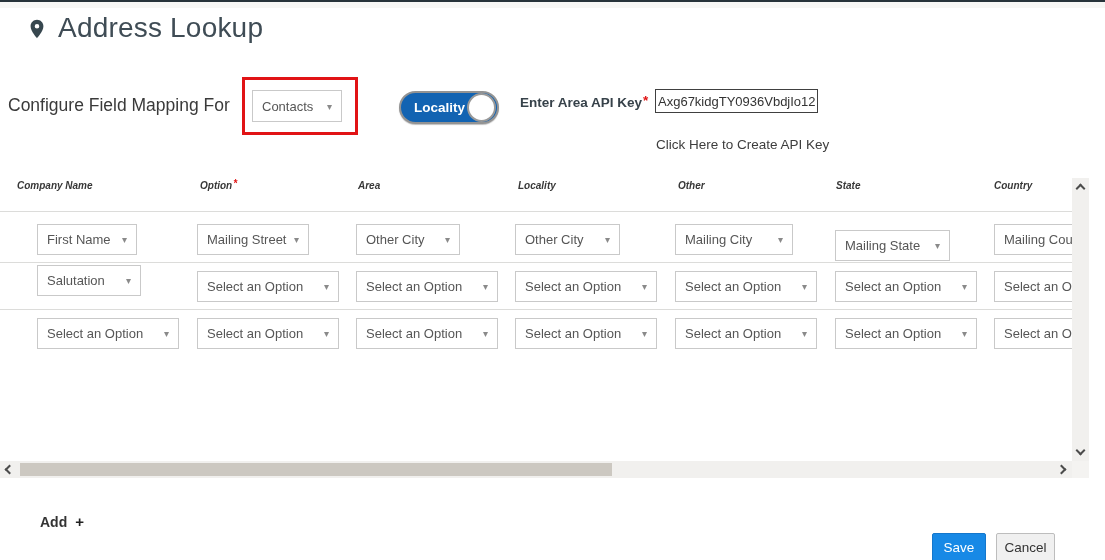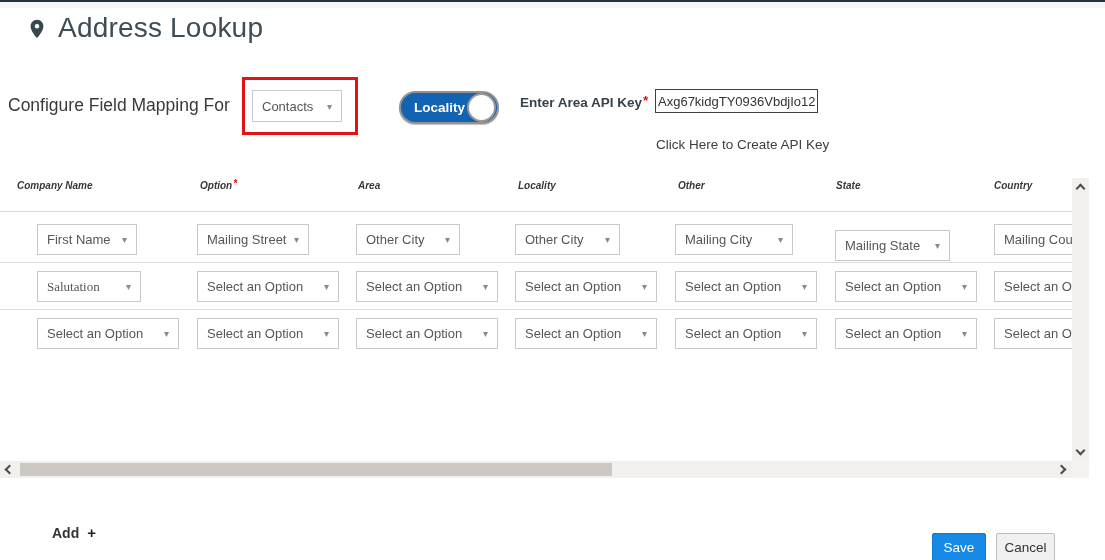--- a/index.html
+++ b/index.html
@@ -66,21 +66,21 @@
   .hscroll { left:0; top:461px; width:1072px; height:17px; background:#f1f0ee; }
   .scroll-corner { left:1072px; top:461px; width:17px; height:17px; background:#f4f3f1; }
   .hthumb { position:absolute; left:20px; top:2px; width:592px; height:13px; background:#ccc8c1; cursor:pointer; }
   .chev { position:absolute; width:7px; height:7px; border-style:solid; border-color:#4c4c4c; border-width:0 0 2px 2px; cursor:pointer; }
   .chev-left  { left:6px; top:5px; transform:rotate(45deg); }
   .chev-right { right:7px; top:5px; transform:rotate(225deg); }
   .chev-up    { left:5px; top:7px; transform:rotate(135deg); }
   .chev-down  { left:5px; bottom:7px; transform:rotate(-45deg); }
 
   
-  .add-btn { left:40px; top:524px; font-size:14px; font-weight:700; color:#333; cursor:pointer;margin-left:12px; }
+  .add-btn { left:40px; top:513px; font-size:14px; font-weight:700; color:#333; cursor:pointer; }
   .add-plus { margin-left:8px; font-size:15px; font-weight:900; color:#222; }
   .btn {
     position:absolute; top:533px; height:30px; font-size:13.5px; text-align:center;
     line-height:28px; border-radius:2px; cursor:pointer;
   }
   .btn-save { left:932px; width:54px; background:#1789e6; border:1px solid #1477cc; color:#fff; }
   .btn-cancel { left:996px; width:59px; background:#f0f0f0; border:1px solid #bdbdbd; color:#333; }
 </style>
 </head>
 <body>
@@ -145,21 +145,21 @@
       <span>Mailing City</span>
       <span class="caret">▾</span>
     </div>
     <div class="sel" style="left: 835px; top: 52px; width: 115px;">
       <span>Mailing State</span>
       <span class="caret">▾</span>
     </div>
     <div class="sel" style="left: 994px; top: 46px; width: 142px;">
       <span>Mailing Country</span>
     </div>
-    <div class="sel" style="left: 37px; top: 93px; width: 104px; font-family: Liberation Serif, serif;">
+    <div class="sel" style="left: 37px; top: 87px; width: 104px;">
       <span>Salutation</span>
       <span class="caret">▾</span>
     </div>
     <div class="sel" style="left: 197px; top: 93px; width: 142px;">
       <span>Select an Option</span>
       <span class="caret">▾</span>
     </div>
     <div class="sel" style="left: 356px; top: 93px; width: 142px;">
       <span>Select an Option</span>
       <span class="caret">▾</span>

